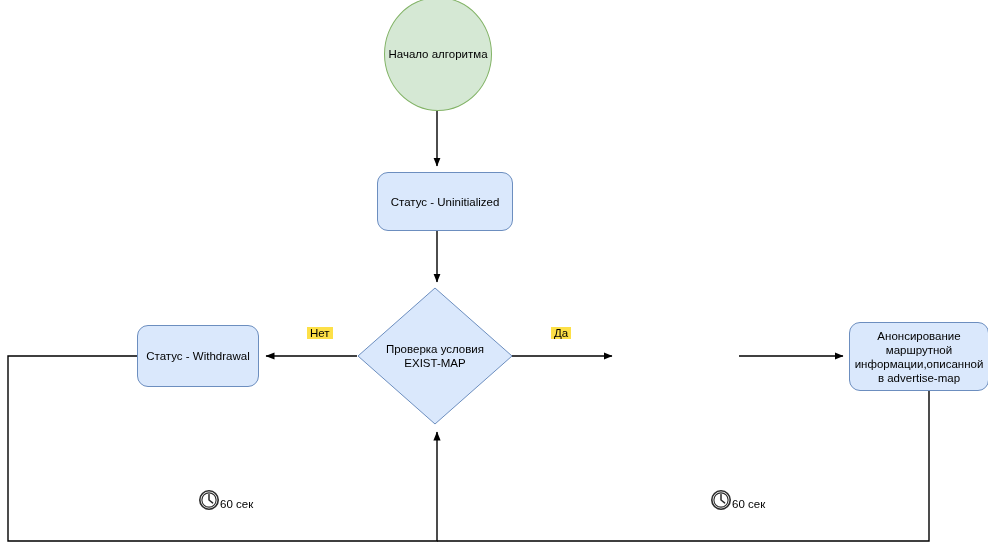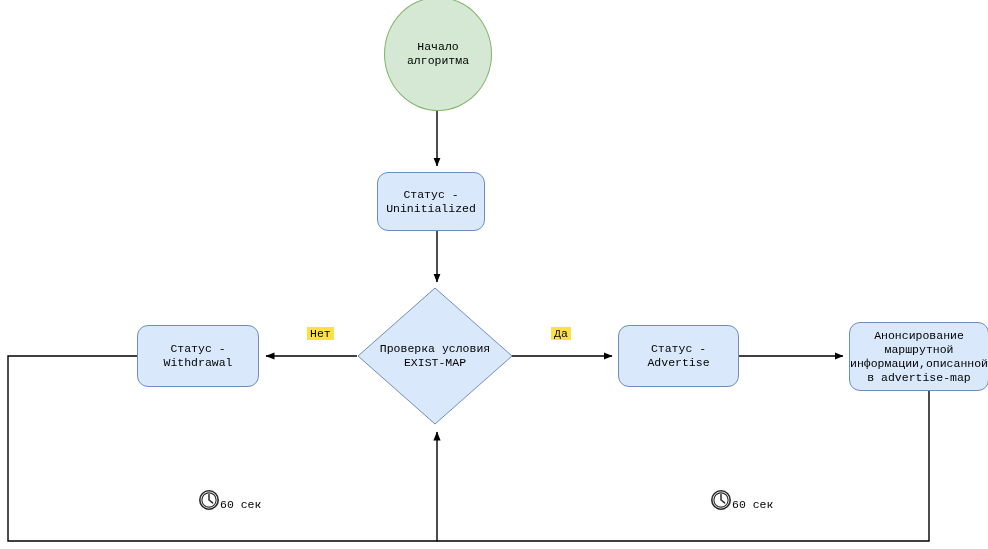--- a/index.html
+++ b/index.html
@@ -10,21 +10,20 @@
   }
   body {
     font-family: "Liberation Sans", "DejaVu Sans", sans-serif;
   }
   #canvas {
     position: relative;
     width: 988px;
     height: 549px;
     background: #ffffff;
     overflow: hidden;
-    font-family: Liberation Mono, monospace;
   }
   #edges {
     position: absolute;
     left: 0;
     top: 0;
     width: 988px;
     height: 549px;
   }
   .node {
     position: absolute;
@@ -114,41 +113,38 @@
 
     <path d="M137,356 L8,356 L8,541 L437,541 L437,432" fill="none" stroke="#000000" stroke-width="1.4" marker-end="url(#arrow)"></path>
 
     <path d="M929,391 L929,541 L437,541" fill="none" stroke="#000000" stroke-width="1.4"></path>
   </svg>
 
   <div class="node node-start" style="left:384px; top:-3px; width:108px; height:114px;">
     <span>Начало алгоритма</span>
   </div>
 
-  <div class="node node-proc" style="left:377px; top:172px; width:108px; height:59px;">
+  <div class="node node-proc" style="left:377px; top:172px; width:136px; height:59px;">
     <span>Статус - Uninitialized</span>
   </div>
 
   <div class="node node-decision" style="left:357px; top:287px; width:156px; height:138px;">
     <svg class="diamond-svg" width="156" height="138" viewBox="0 0 156 138">
       <polygon points="78,1 155,69 78,137 1,69" fill="#dae8fc" stroke="#6c8ebf" stroke-width="1"></polygon>
     </svg>
     <div class="dlabel">
       <div>Проверка условия</div>
       <div>EXIST-MAP</div>
     </div>
   </div>
 
   <div class="node node-proc" style="left:137px; top:325px; width:122px; height:62px;">
     <span>Статус - Withdrawal</span>
   </div>
 
-  <div class="node node-proc" style="left:618px; top:325px; width:121px; height:62px;">
-    <span>Статус - Advertise</span>
-  </div>
 
   <div class="node node-proc" style="left:849px; top:322px; width:140px; height:69px;">
     <div>
       <div>Анонсирование</div>
       <div>маршрутной</div>
       <div>информации,описанной</div>
       <div>в advertise-map</div>
     </div>
   </div>
 

